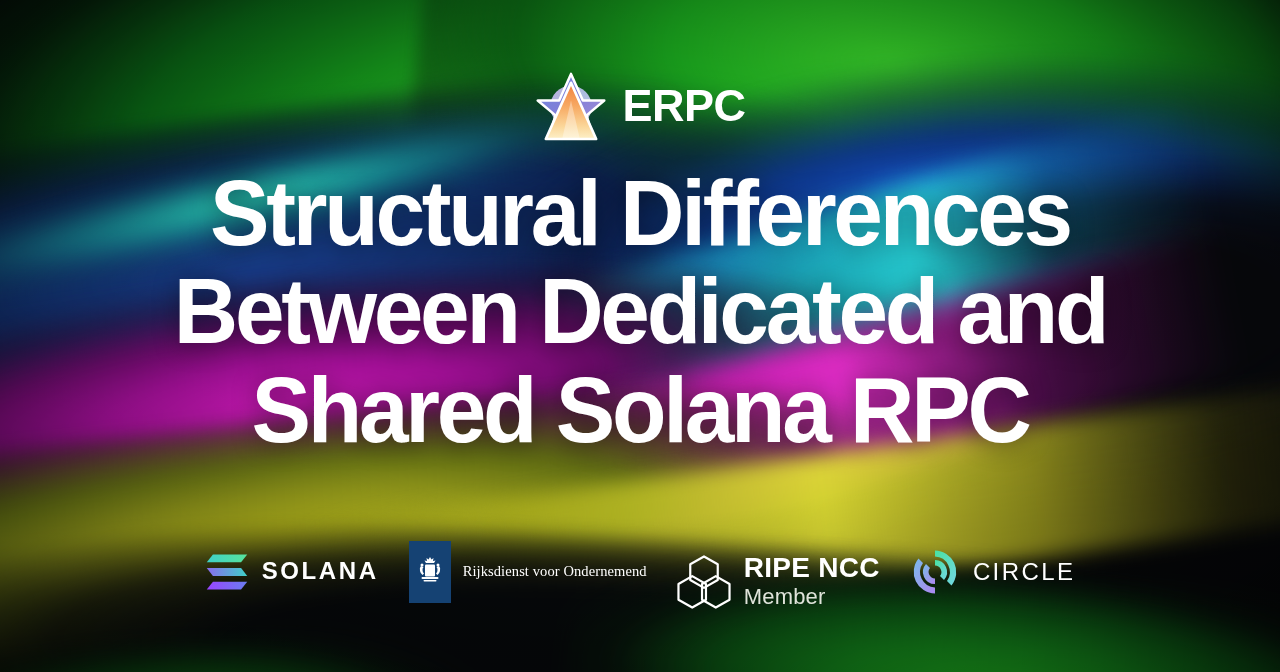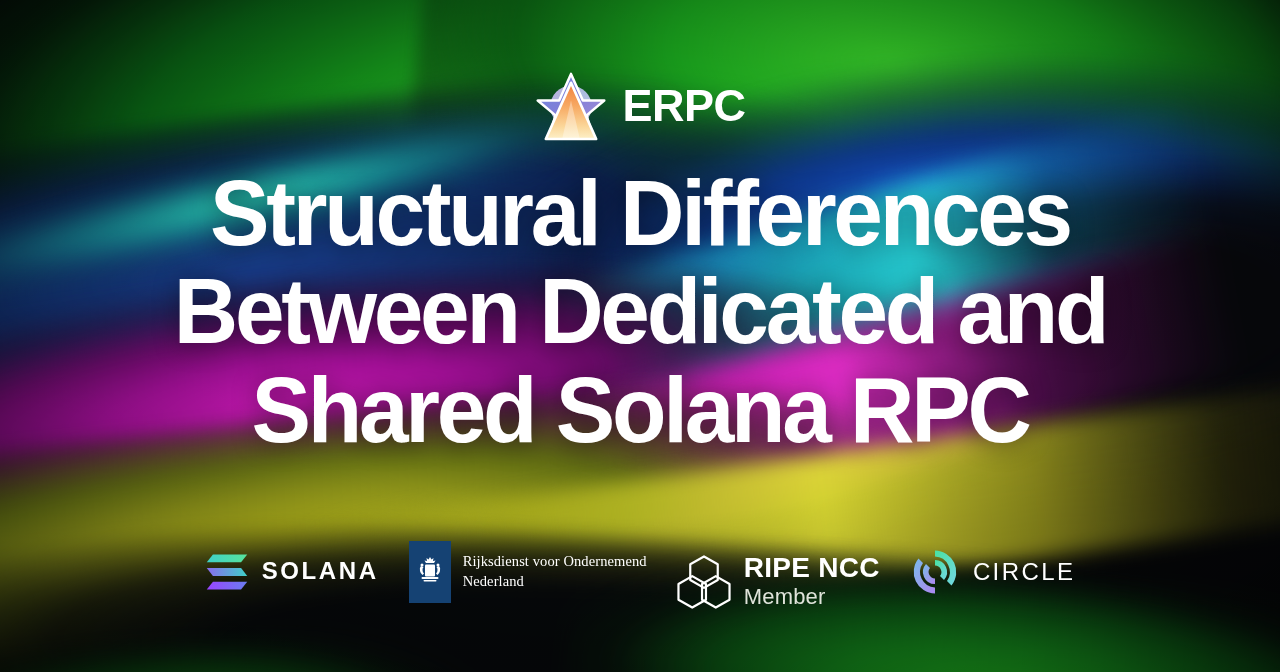--- a/index.html
+++ b/index.html
@@ -310,21 +310,20 @@
               <path d="M48 22 q4 4 2 10 q-1 5 -5 8 l-3-3 q3-3 3-7 q0-4 -2-6 Z"></path>
               <rect x="13" y="44" width="34" height="4" rx="2"></rect>
               <rect x="17" y="50" width="26" height="3" rx="1.5"></rect>
               <circle cx="14" cy="20" r="3"></circle>
               <circle cx="46" cy="20" r="3"></circle>
             </g>
           </svg>
         </div>
         <div class="rvo-text">
           <span>Rijksdienst voor Ondernemend</span>
-          <span>Nederland</span>
         </div>
       </div>
 
       <div class="partner p-ripe">
         <svg class="ripe-mark" viewBox="0 0 110 112">
           <g fill="none" stroke="#ffffff" stroke-width="4.5" stroke-linejoin="round">
             <path d="M55 4 L83 20 L83 52 L55 68 L27 52 L27 20 Z"></path>
             <path d="M31 44 L59 60 L59 92 L31 108 L3 92 L3 60 Z"></path>
             <path d="M79 44 L107 60 L107 92 L79 108 L51 92 L51 60 Z"></path>
           </g>

